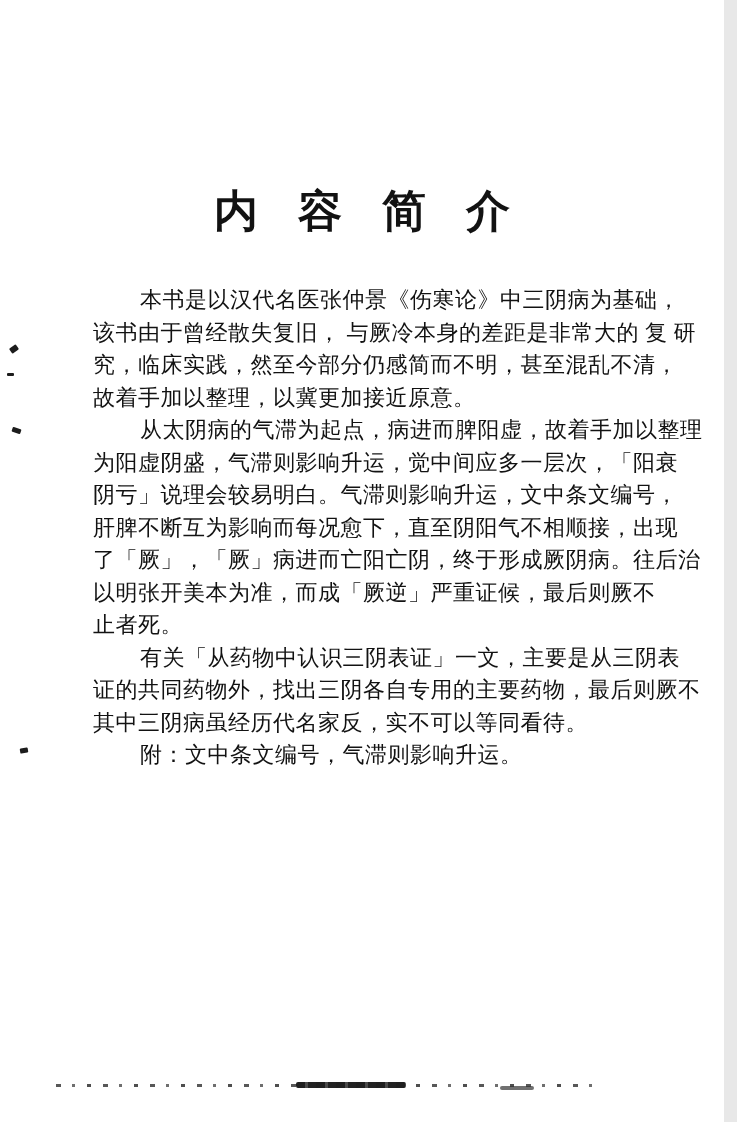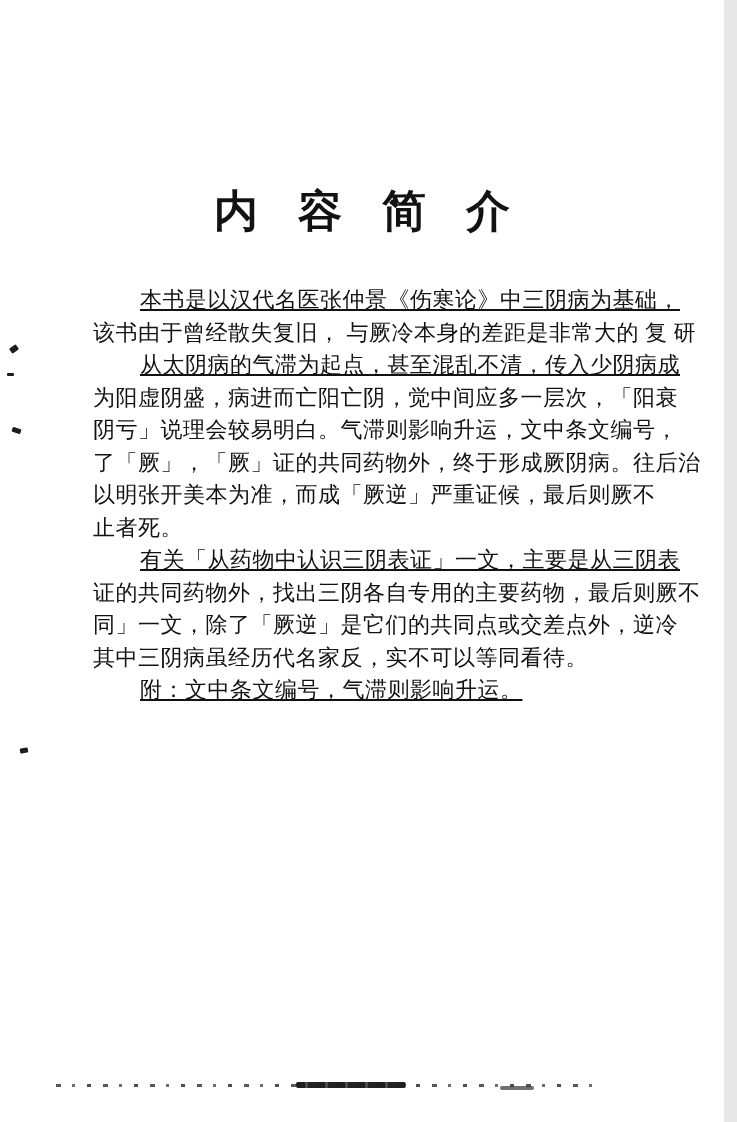--- a/index.html
+++ b/index.html
@@ -37,21 +37,20 @@
   }
   .line {
     margin: 0;
     font-size: 22px;
     line-height: 32.5px;
     white-space: nowrap;
     letter-spacing: 0.5px;
   }
   .indent {
     text-indent: 47px;
-    text-decoration: underline;
   }
   
   .speck {
     position: absolute;
     background: #1c1c1c;
     border-radius: 1px;
   }
   .speck.s1 { left: 10px; top: 346px; width: 8px; height: 6px; transform: rotate(-35deg); }
   .speck.s2 { left: 7px;  top: 373px; width: 7px; height: 3px; }
   .speck.s3 { left: 12px; top: 428px; width: 9px; height: 5px; transform: rotate(18deg); }
@@ -92,31 +91,33 @@
 </head>
 <body>
 
 <div class="page">
 
   <h1 class="title">内容简介</h1>
 
   <div class="body-text">
     <p class="line indent">本书是以汉代名医张仲景《伤寒论》中三阴病为基础，</p>
     <p class="line">该书由于曾经散失复旧， 与厥冷本身的差距是非常大的 复 研</p>
+    <p class="line">究，临床实践，然至今部分仍感简而不明，甚至混乱不清，</p>
+    <p class="line">故着手加以整理，以冀更加接近原意。</p>
 
-    <p class="line indent">从太阴病的气滞为起点，甚至混乱不清，传入少阴病成</p>
-    <p class="line">为阳虚阴盛，病进而亡阳亡阴，觉中间应多一层次，「阳衰</p>
+    <p class="line indent">从太阴病的气滞为起点，病进而脾阳虚，故着手加以整理</p>
+    <p class="line">为阳虚阴盛，气滞则影响升运，觉中间应多一层次，「阳衰</p>
     <p class="line">阴亏」说理会较易明白。气滞则影响升运，文中条文编号，</p>
-    <p class="line">了「厥」，「厥」证的共同药物外，终于形成厥阴病。往后治</p>
+    <p class="line">肝脾不断互为影响而每况愈下，直至阴阳气不相顺接，出现</p>
+    <p class="line">了「厥」，「厥」病进而亡阳亡阴，终于形成厥阴病。往后治</p>
     <p class="line">以明张开美本为准，而成「厥逆」严重证候，最后则厥不</p>
     <p class="line">止者死。</p>
 
     <p class="line indent">有关「从药物中认识三阴表证」一文，主要是从三阴表</p>
     <p class="line">证的共同药物外，找出三阴各自专用的主要药物，最后则厥不</p>
-    <p class="line">同」一文，除了「厥逆」是它们的共同点或交差点外，逆冷</p>
     <p class="line">其中三阴病虽经历代名家反，实不可以等同看待。</p>
 
     <p class="line indent">附：文中条文编号，气滞则影响升运。</p>
   </div>
 
   <div class="speck s1"></div>
   <div class="speck s2"></div>
   <div class="speck s3"></div>
   <div class="speck s4"></div>
 

